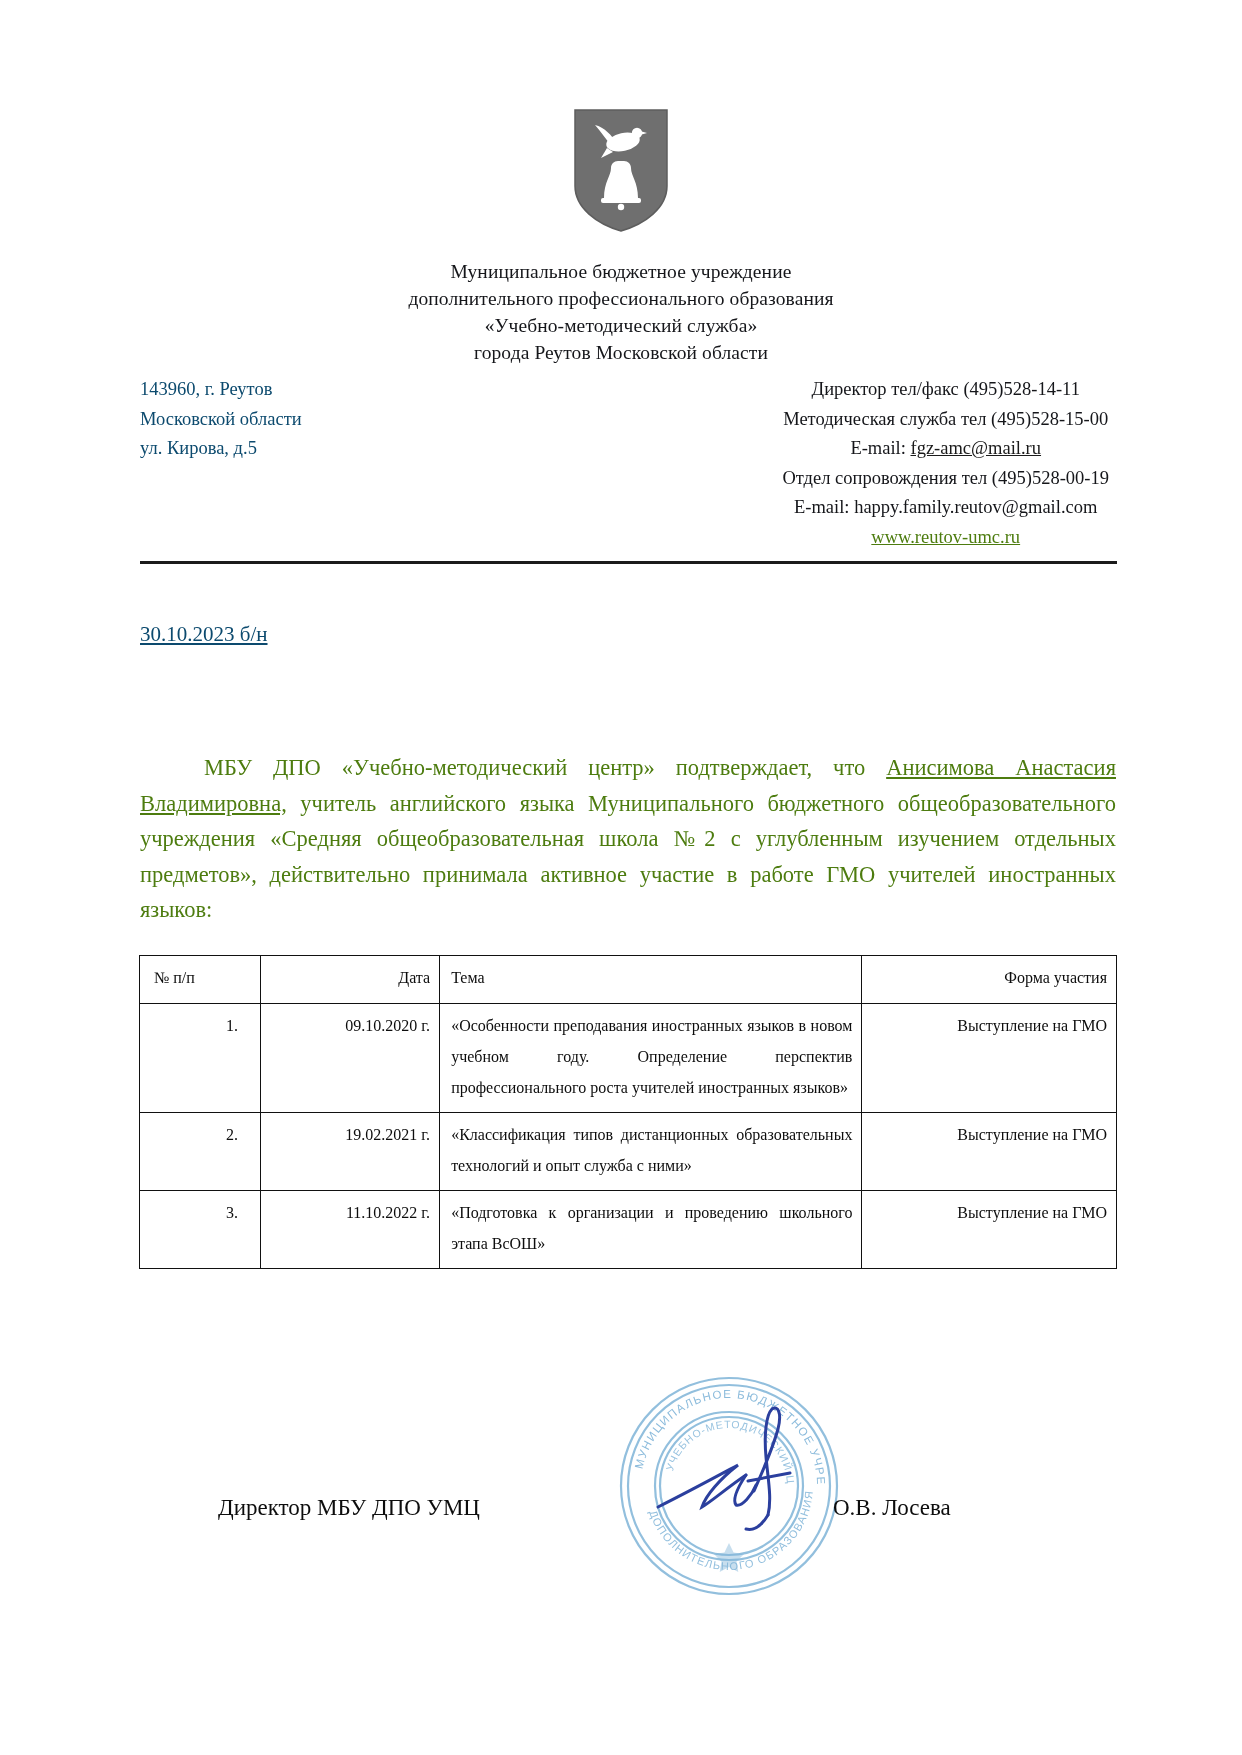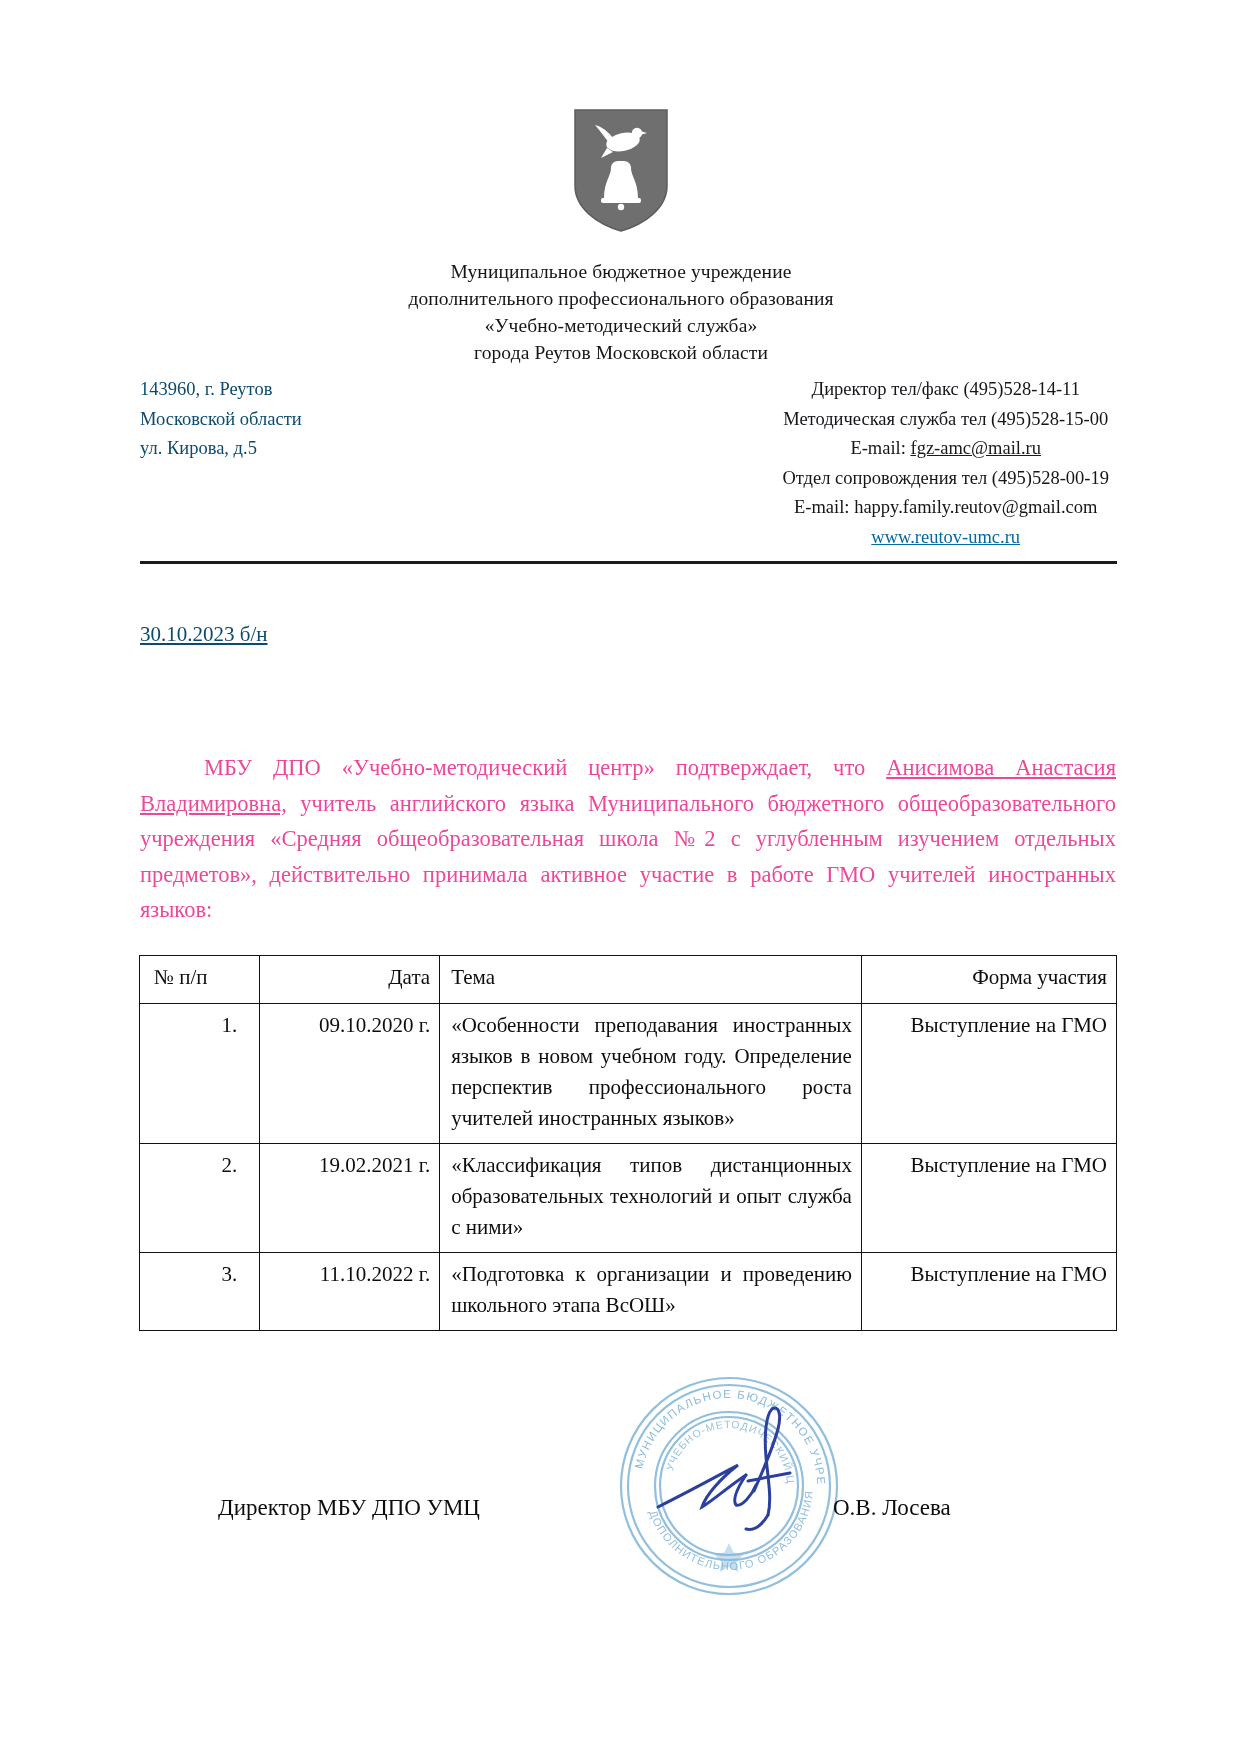--- a/index.html
+++ b/index.html
@@ -65,21 +65,21 @@
     font-size: 18.5px;
     line-height: 29.5px;
     color: #15161a;
   }
   .addr-right .mail-link {
     text-decoration: underline;
     color: #1a1a1a;
   }
   .addr-right .site-link {
     text-decoration: underline;
-    color: #0369a1;
+    color: #4d7c0f;
     margin-top: 30px;
   }
 
   .hrule {
     position: absolute;
     left: 140px;
     top: 561px;
     width: 977px;
     height: 3px;
     background: #1b1b1b;
@@ -98,33 +98,33 @@
   
   .body-par {
     position: absolute;
     left: 140px;
     top: 750px;
     width: 976px;
     font-size: 22.5px;
     line-height: 35.5px;
     text-align: justify;
     text-indent: 64px;
-    color: #ec4899;
+    color: #4d7c0f;
     font-family: Liberation Serif, serif;
   }
   .body-par .u { text-decoration: underline; }
 
   
   .tbl {
     position: absolute;
     left: 139px;
     top: 955px;
     width: 978px;
     border-collapse: collapse;
-    font-size: 21px;
+    font-size: 16px;
     line-height: 31px;
     color: #0d0d0d;
   }
   .tbl td, .tbl th {
     border: 1.6px solid #111;
     vertical-align: top;
     padding: 6px 9px 9px 11px;
     font-weight: normal;
     text-align: right;
   }

